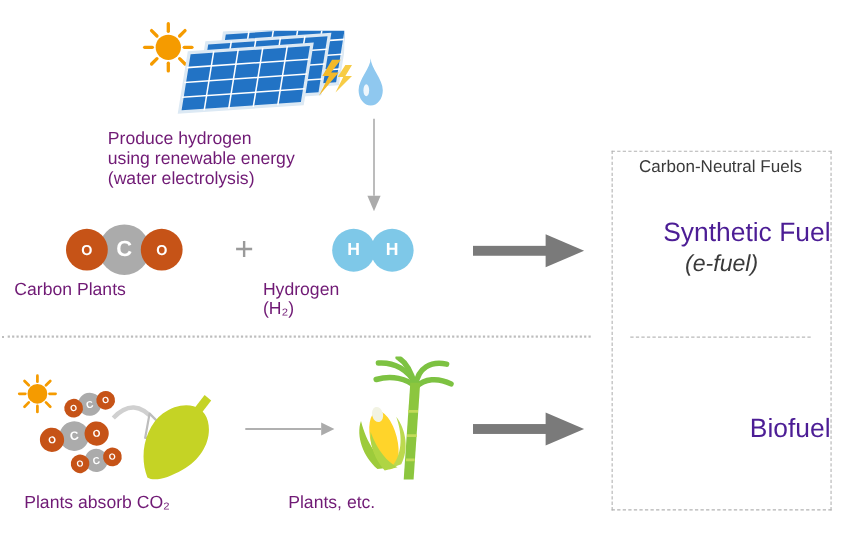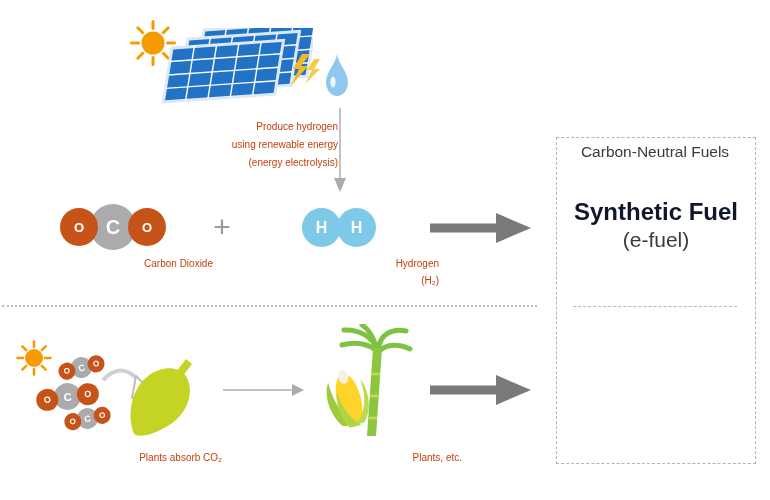--- a/index.html
+++ b/index.html
@@ -1,19 +1,19 @@
 <!DOCTYPE html>
 <html><head>
 <meta charset="utf-8">
 <style>
   html,body{margin:0;padding:0;background:#fff;}
   .canvas{position:relative;width:770px;height:500px;background:#ffffff;
           font-family:"Liberation Sans",sans-serif;overflow:hidden;}
   .abs{position:absolute;}
-  .tline{position:absolute;text-align:right;color:#c2410c;font-size:10px;
+  .tline{position:absolute;text-align:left;color:#701a75;font-size:16px;
          line-height:17px;white-space:nowrap;}
   .plus{position:absolute;left:204px;top:209px;width:36px;height:36px;
         color:#9a9a9a;font-size:30px;line-height:36px;text-align:center;font-weight:400;}
   
   .big-mol{position:absolute;left:60px;top:204px;width:106px;height:46px;}
   .atom{position:absolute;border-radius:50%;display:flex;align-items:center;
         justify-content:center;color:#fff;font-weight:700;}
   .c-big{left:30px;top:0;width:46px;height:46px;background:#ababab;font-size:20px;z-index:1;}
   .o-left{left:0;top:4px;width:38px;height:38px;background:#c65317;font-size:13px;z-index:2;}
   .o-right{right:0;top:4px;width:38px;height:38px;background:#c65317;font-size:13px;z-index:2;}
@@ -30,24 +30,24 @@
   .mini .ao{background:#c65317;z-index:2;}
   .mini .ac{background:#ababab;z-index:1;margin:0 -4px;}
   .sm .ao{width:17px;height:17px;font-size:8px;}
   .sm .ac{width:21px;height:21px;font-size:9px;}
   .md .ao{width:22px;height:22px;font-size:9px;}
   .md .ac{width:27px;height:27px;font-size:11px;}
   
   .out-box{position:absolute;left:556px;top:137px;width:198px;height:325px;
            border:1.5px dashed #b3b3b3;}
   .out-divider{position:absolute;left:16px;top:168px;width:164px;border-top:1.5px dashed #b9b9b9;}
-  .fuel-name{position:absolute;left:0;width:198px;text-align:center;color:#0f172a;
-             font-weight:700;font-size:24px;}
+  .fuel-name{position:absolute;left:0;width:198px;text-align:right;color:#4c1d95;
+             font-weight:400;font-size:24px;}
   .fuel-sub{position:absolute;left:0;width:198px;text-align:center;color:#3a3a3a;
-            font-size:21px;}
+            font-size:21px;font-style:italic;}
   .box-title{position:absolute;left:556px;top:106px;width:198px;text-align:center;
              color:#3a3a3a;font-size:15.5px;margin-top:37px;}
   .dot-sep{position:absolute;left:2px;top:305px;width:535px;border-top:2px dotted #bdbdbd;}
 </style>
 </head>
 <body>
 
 <div class="canvas">
 
   <svg class="abs" style="left:128px;top:18px" width="50" height="50" viewBox="0 0 50 50">
@@ -95,39 +95,39 @@
     <polygon points="26,5 19,16 24,16 17,30 32,15 26,15 32,5" fill="#F7CC46"></polygon>
   </svg>
 
   <svg class="abs" style="left:324px;top:52px" width="26" height="46" viewBox="0 0 26 46">
     <path d="M13,1 C13,10 2,20 2,30 a11,14 0 0 0 22,0 C24,20 13,10 13,1 Z" fill="#8FC8EF"></path>
     <ellipse cx="9" cy="30" rx="2.6" ry="5.5" fill="#FFFFFF" opacity="0.85"></ellipse>
   </svg>
 
   <div class="tline" style="left:98px;top:118px;width:240px">Produce hydrogen</div>
   <div class="tline" style="left:98px;top:136px;width:240px">using renewable energy</div>
-  <div class="tline" style="left:98px;top:154px;width:240px">(energy electrolysis)</div>
+  <div class="tline" style="left:98px;top:154px;width:240px">(water electrolysis)</div>
 
   <svg class="abs" style="left:332px;top:104px" width="16" height="90" viewBox="0 0 16 90">
     <line x1="8" y1="4" x2="8" y2="74" stroke="#B3B3B3" stroke-width="1.6"></line>
     <polygon points="2,74 14,74 8,88" fill="#ABABAB"></polygon>
   </svg>
 
   <div class="big-mol">
     <div class="atom c-big">
       <span>C</span>
     </div>
     <div class="atom o-left">
       <span>O</span>
     </div>
     <div class="atom o-right">
       <span>O</span>
     </div>
   </div>
-  <div class="tline" style="left:13px;top:255px;width:200px">Carbon Dioxide</div>
+  <div class="tline" style="left:13px;top:255px;width:200px">Carbon Plants</div>
 
   <div class="plus">+</div>
 
   <div class="h2-mol">
     <div class="h-atom h-left">
       <span>H</span>
     </div>
     <div class="h-atom h-right">
       <span>H</span>
     </div>
@@ -138,20 +138,21 @@
   <svg class="abs" style="left:430px;top:212px" width="102" height="32" viewBox="0 0 102 32">
     <rect x="0" y="11.5" width="68" height="9" fill="#7A7A7A"></rect>
     <polygon points="66,1 101,16 66,31" fill="#7A7A7A"></polygon>
   </svg>
 
   <div class="box-title">Carbon-Neutral Fuels</div>
   <div class="out-box">
     <div class="fuel-name" style="top:60px">Synthetic Fuel</div>
     <div class="fuel-sub" style="top:90px">(e-fuel)</div>
     <div class="out-divider"></div>
+    <div class="fuel-name" style="top:238px">Biofuel</div>
   </div>
 
   <div class="dot-sep"></div>
 
   <svg class="abs" style="left:14px;top:338px" width="40" height="40" viewBox="0 0 40 40">
     <g stroke="#F59B00" stroke-width="2.5" stroke-linecap="round">
       <line x1="31" y1="20" x2="36.5" y2="20"></line>
         <line x1="27.8" y1="27.8" x2="31.7" y2="31.7"></line>
       <line x1="20" y1="31" x2="20" y2="36.5"></line>
         <line x1="12.2" y1="27.8" x2="8.3" y2="31.7"></line>

